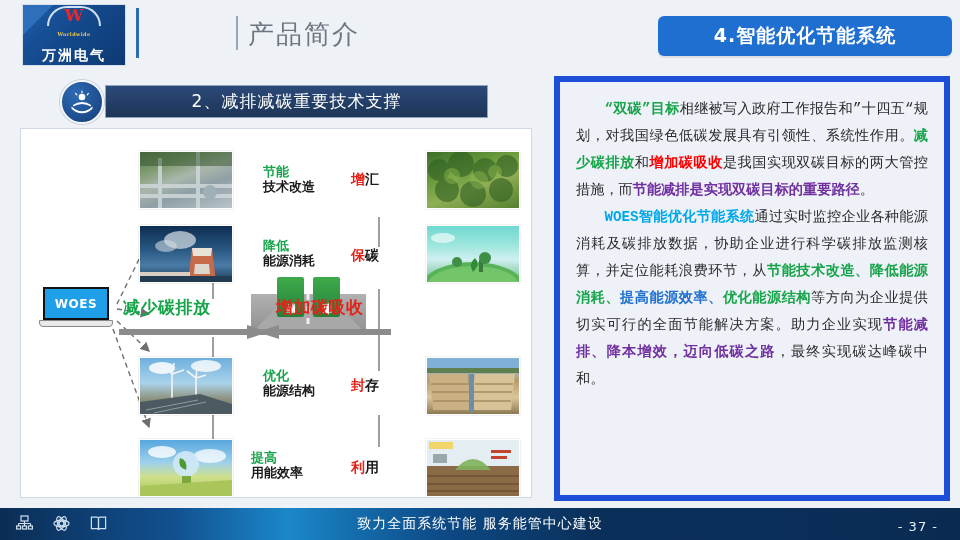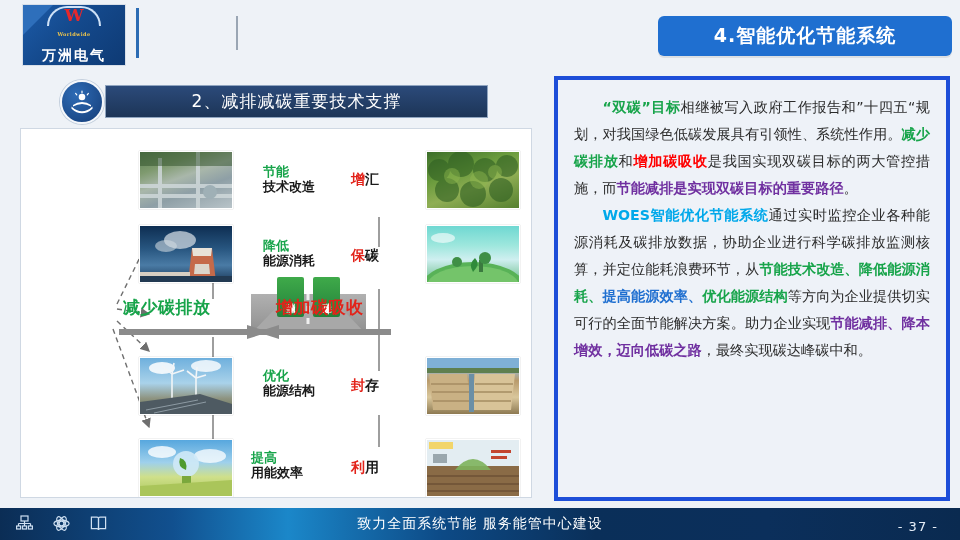--- a/index.html
+++ b/index.html
@@ -154,21 +154,21 @@
   .puzzle {
     position:absolute; width:27px; height:40px; background:linear-gradient(180deg,#3faa4a,#23813a);
     border-radius:2px; color:#fff; font-size:9px; font-weight:bold;
     writing-mode:vertical-rl; text-orientation:upright;
     display:flex; align-items:center; justify-content:center; letter-spacing:1px;
   }
 
   
   .textpanel {
     position:absolute; left:554px; top:76px; width:396px; height:425px;
-    background:#eef2f8; border:4px solid #1d4ed8;
+    background:#eef2f8; border:6px solid #1d4ed8;font-family:Liberation Mono, monospace;
   }
   .tp-inner { padding:14px 16px 10px 16px; }
   .tp-p {
     font-size:14.2px; line-height:27px; color:#2b2b2b; text-align:justify;
     text-indent:2em; margin-bottom:0;
   }
   .tp-p2 { text-indent:2em; }
   .c-green { color:#17a44a; font-weight:bold; }
   .c-red { color:#ff0000; font-weight:bold; }
   .c-purple { color:#7030a0; font-weight:bold; }
@@ -204,20 +204,21 @@
     <div class="logo-mark">
       <div class="logo-w"></div>
       <div class="logo-w-letter">W</div>
     </div>
     <div class="logo-en">Worldwide</div>
     <div class="logo-cn">万洲电气</div>
   </div>
 
   <div class="hdr-divider"></div>
   <div class="vsep"></div>
+  <div class="subtitle">产品简介</div>
 </div>
 
 <div class="badge">
   <span class="badge-txt">4.智能优化节能系统</span>
 </div>
 
 <div class="sec-icon">
   <svg width="26" height="26" viewBox="0 0 26 26" aria-hidden="true">
     <g fill="#ffffff">
       <circle cx="13" cy="8" r="3.3"></circle>
@@ -430,20 +431,26 @@
       <path d="M0 0 L115 0 L115 10 L0 10 Z" fill="#ffffff"></path>
     </svg>
   </div>
   <div class="puzzle" style="left:256px;top:148px;">
     <span>碳中和</span>
   </div>
   <div class="puzzle" style="left:292px;top:148px;">
     <span>碳达峰</span>
   </div>
 
+  <div class="woes">
+    <div class="woes-screen">
+      <span>WOES</span>
+    </div>
+    <div class="woes-base"></div>
+  </div>
 
   <div class="arrow-big2" style="left:236px;top:196px;width:134px;">
     <div class="head"></div>
       <div class="shaft" style="width:112px;"></div>
   </div>
   <div class="arrow-big" style="left:98px;top:196px;width:150px;">
     <div class="shaft" style="left:0;width:150px;"></div>
     <div class="head" style="left:128px;border-right:none;border-left:22px solid #8b8b8b;"></div>
   </div>
   <div class="grn-big" style="left:102px;top:167px;">减少碳排放</div>

